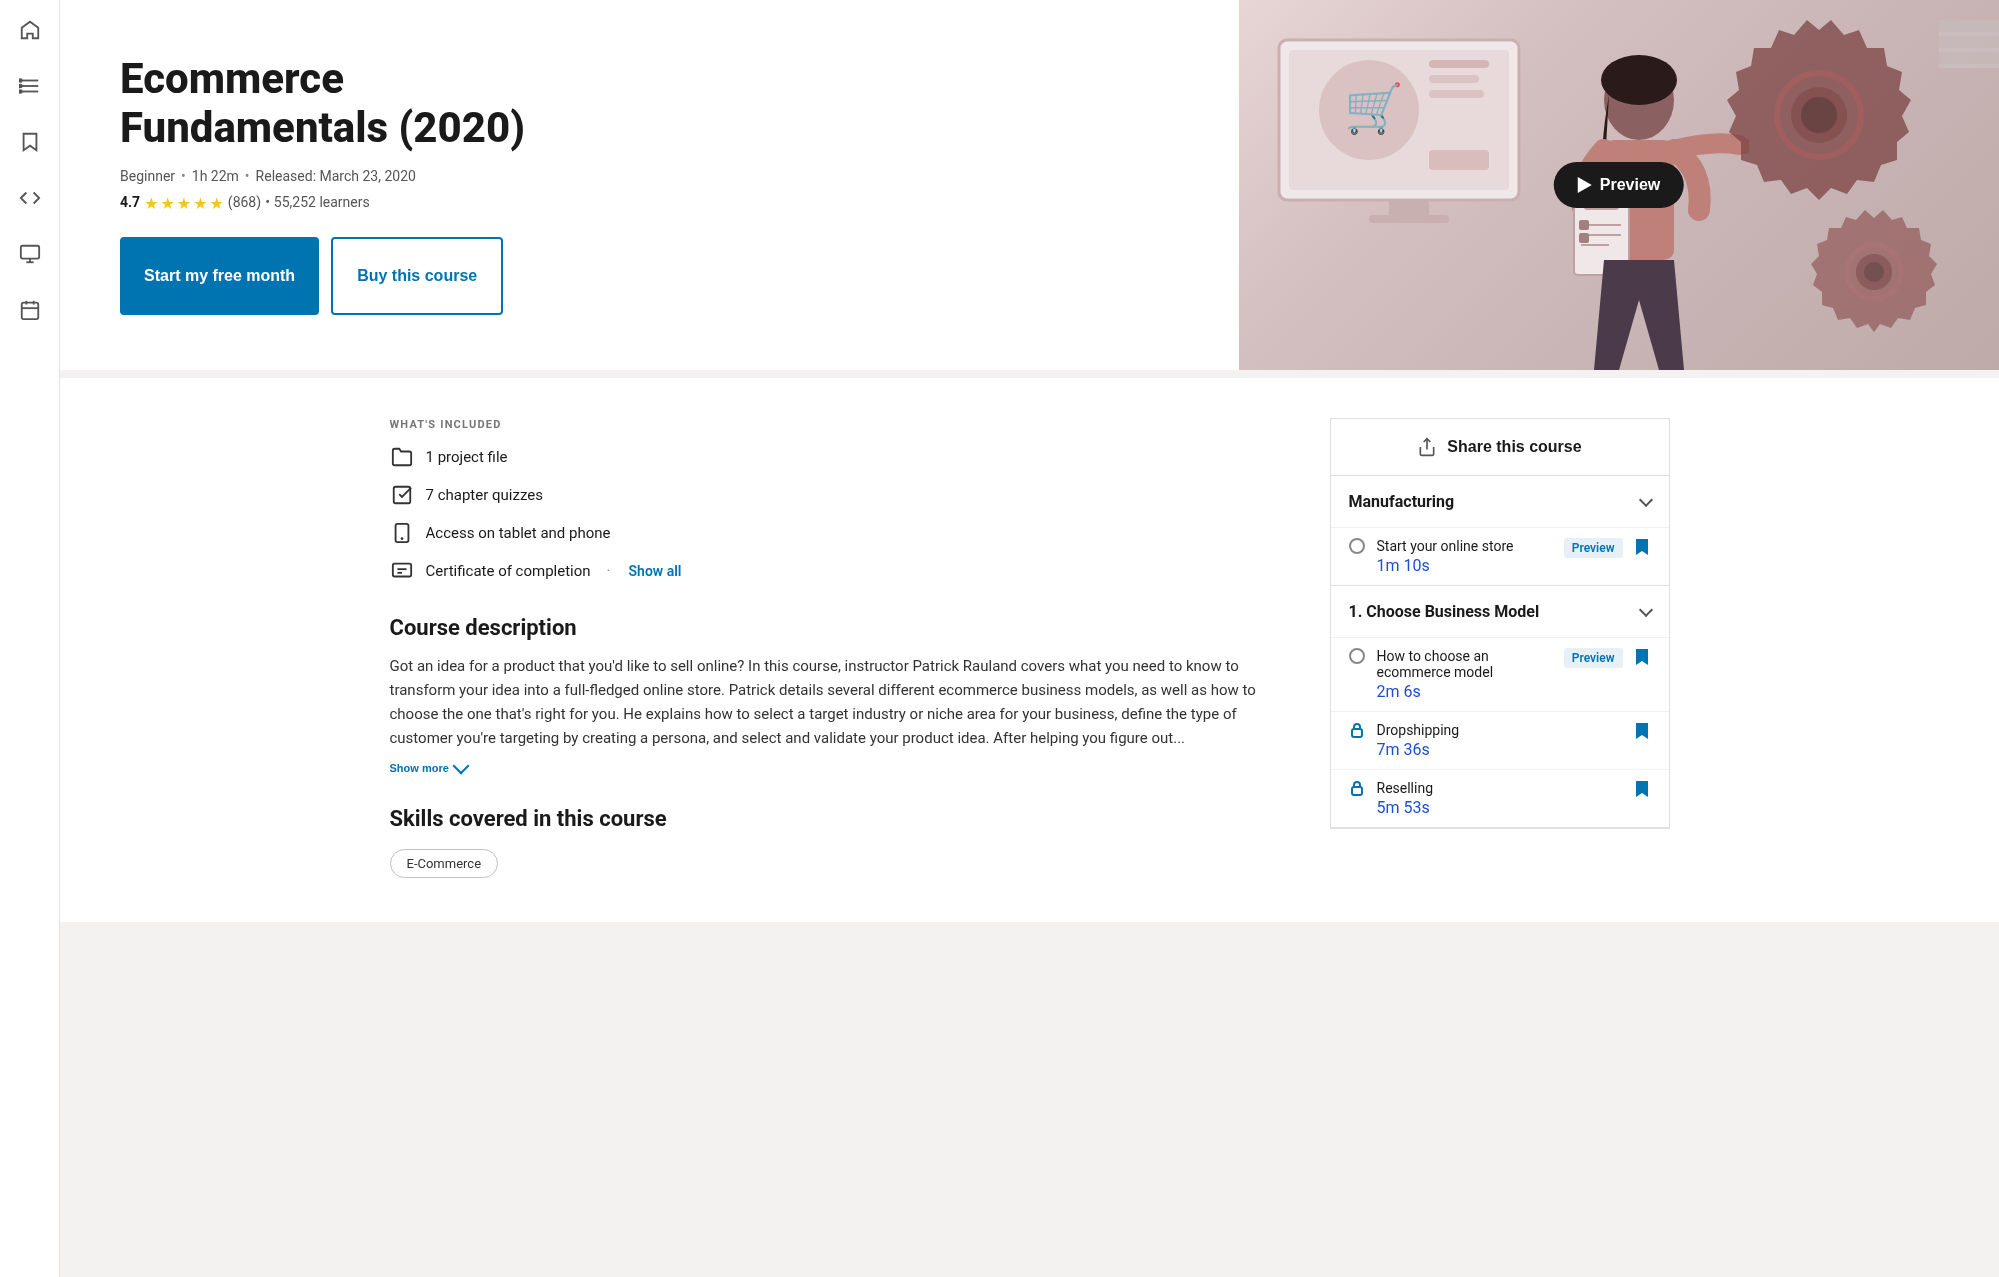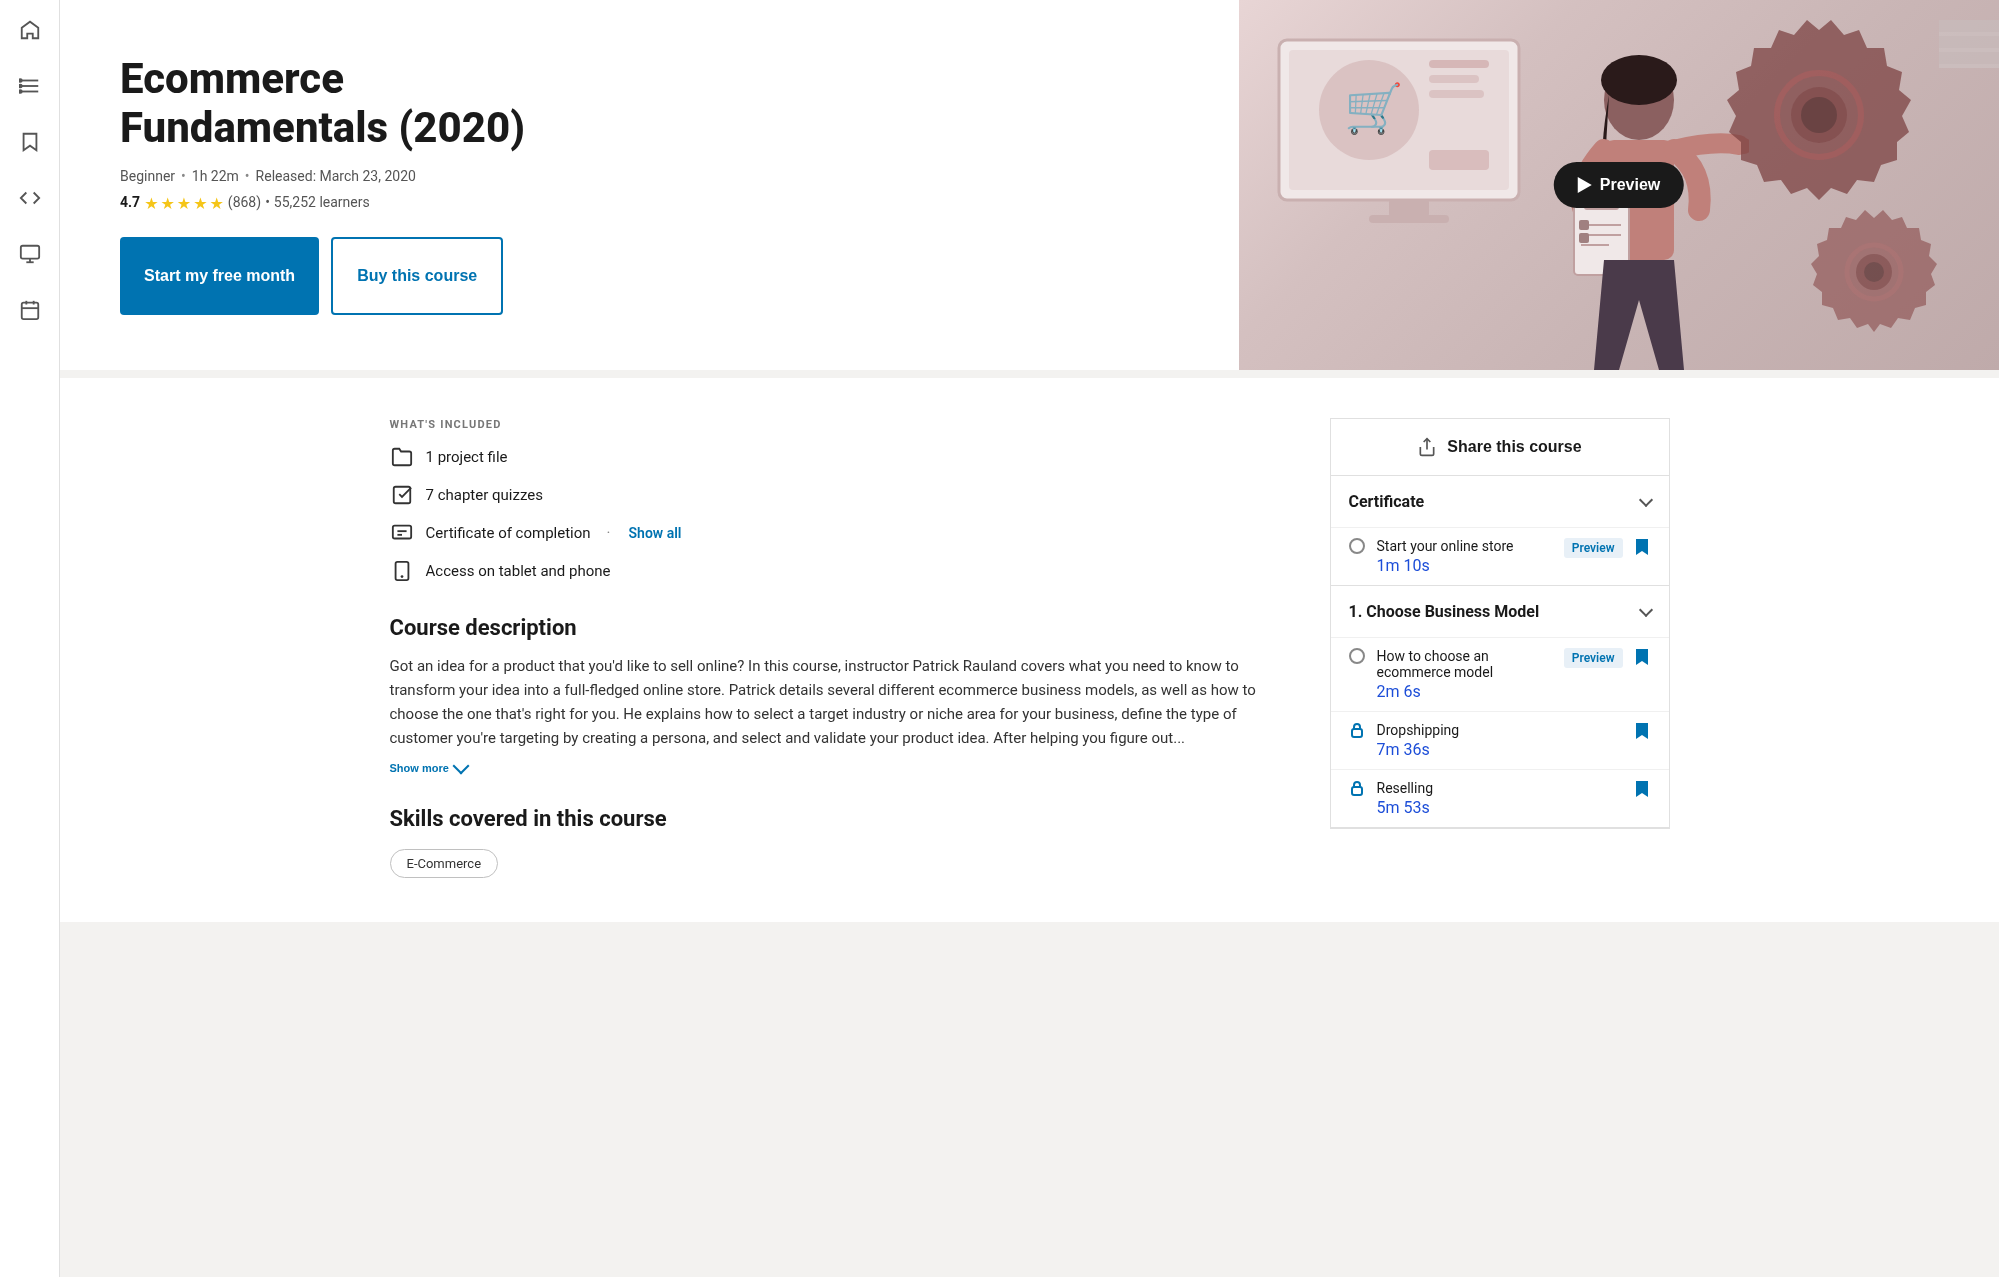--- a/index.html
+++ b/index.html
@@ -572,38 +572,38 @@
                 <rect x="3" y="3" width="18" height="18" rx="2"></rect>
                 <polyline points="9 11 12 14 22 4"></polyline>
               </svg>
             </div>
             <span>7 chapter quizzes</span>
           </div>
 
           <div class="included-item">
             <div class="included-icon">
               <svg width="22" height="22" viewBox="0 0 24 24" fill="none" stroke="currentColor" stroke-width="2">
+                <rect x="5" y="2" width="14" height="20" rx="2"></rect>
+                <line x1="12" y1="18" x2="12" y2="18" stroke-linecap="round" stroke-width="3"></line>
+              </svg>
+            </div>
+            <span>Access on tablet and phone</span>
+          </div>
+
+          <div class="included-item">
+            <div class="included-icon">
+              <svg width="22" height="22" viewBox="0 0 24 24" fill="none" stroke="currentColor" stroke-width="2">
                 <rect x="2" y="4" width="20" height="14" rx="2"></rect>
                 <line x1="7" y1="10" x2="17" y2="10"></line>
                 <line x1="7" y1="14" x2="12" y2="14"></line>
               </svg>
             </div>
             <span>Certificate of completion</span>
             <span style="color:#888; margin-left:4px;">·</span>
             <a class="show-all-link">Show all</a>
-          </div>
-
-          <div class="included-item">
-            <div class="included-icon">
-              <svg width="22" height="22" viewBox="0 0 24 24" fill="none" stroke="currentColor" stroke-width="2">
-                <rect x="5" y="2" width="14" height="20" rx="2"></rect>
-                <line x1="12" y1="18" x2="12" y2="18" stroke-linecap="round" stroke-width="3"></line>
-              </svg>
-            </div>
-            <span>Access on tablet and phone</span>
           </div>
         </div>
 
         <div>
           <h2 class="section-title">Course description</h2>
           <p class="course-desc">Got an idea for a product that you'd like to sell online? In this course, instructor Patrick Rauland covers what you need to know to transform your idea into a full-fledged online store. Patrick details several different ecommerce business models, as well as how to choose the one that's right for you. He explains how to select a target industry or niche area for your business, define the type of customer you're targeting by creating a persona, and select and validate your product idea. After helping you figure out...</p>
           <button class="show-more-btn">
             <span>Show more</span>
             <span class="chevron-down"></span>
           </button>
@@ -625,21 +625,21 @@
                 <path d="M4 12v8a2 2 0 002 2h12a2 2 0 002-2v-8"></path>
                 <polyline points="16 6 12 2 8 6"></polyline>
                 <line x1="12" y1="2" x2="12" y2="15"></line>
               </svg>
             </span>
             <span>Share this course</span>
           </button>
 
           <div class="course-section">
             <div class="section-header">
-              <span class="section-header-title">Certificate</span>
+              <span class="section-header-title">Manufacturing</span>
               <span class="chevron-icon"></span>
             </div>
 
             <div class="lesson-item">
               <div class="lesson-circle"></div>
               <div class="lesson-info">
                 <div class="lesson-title">Start your online store</div>
                 <div class="lesson-duration">1m 10s</div>
               </div>
               <span class="preview-badge">Preview</span>

